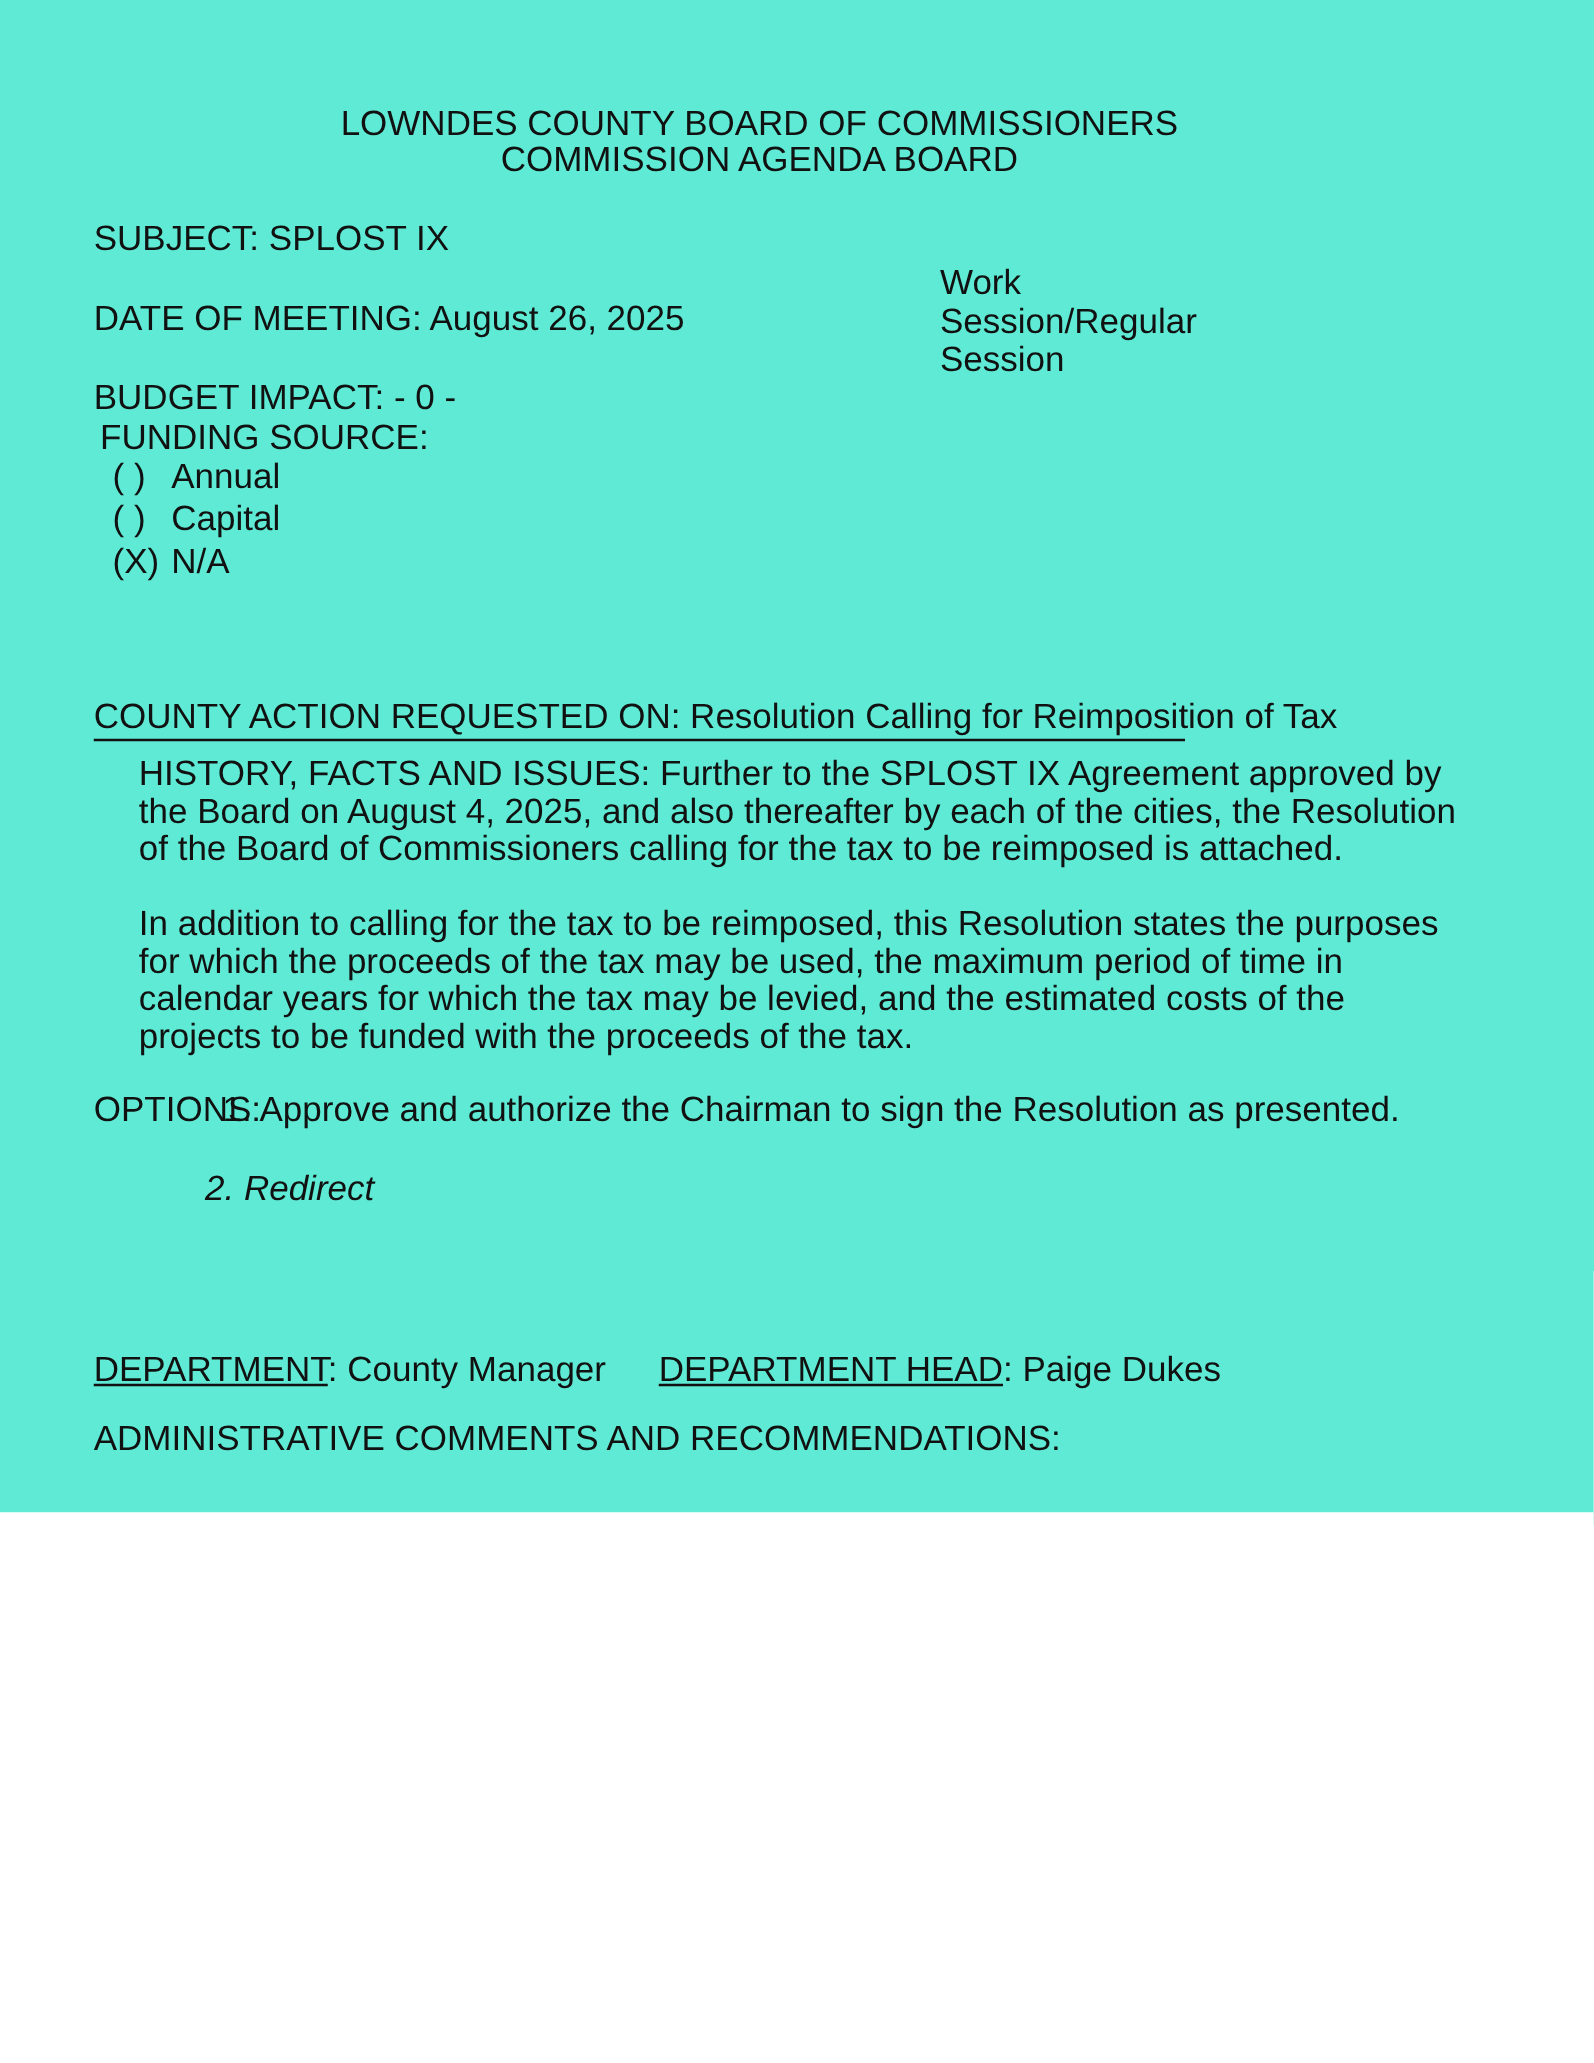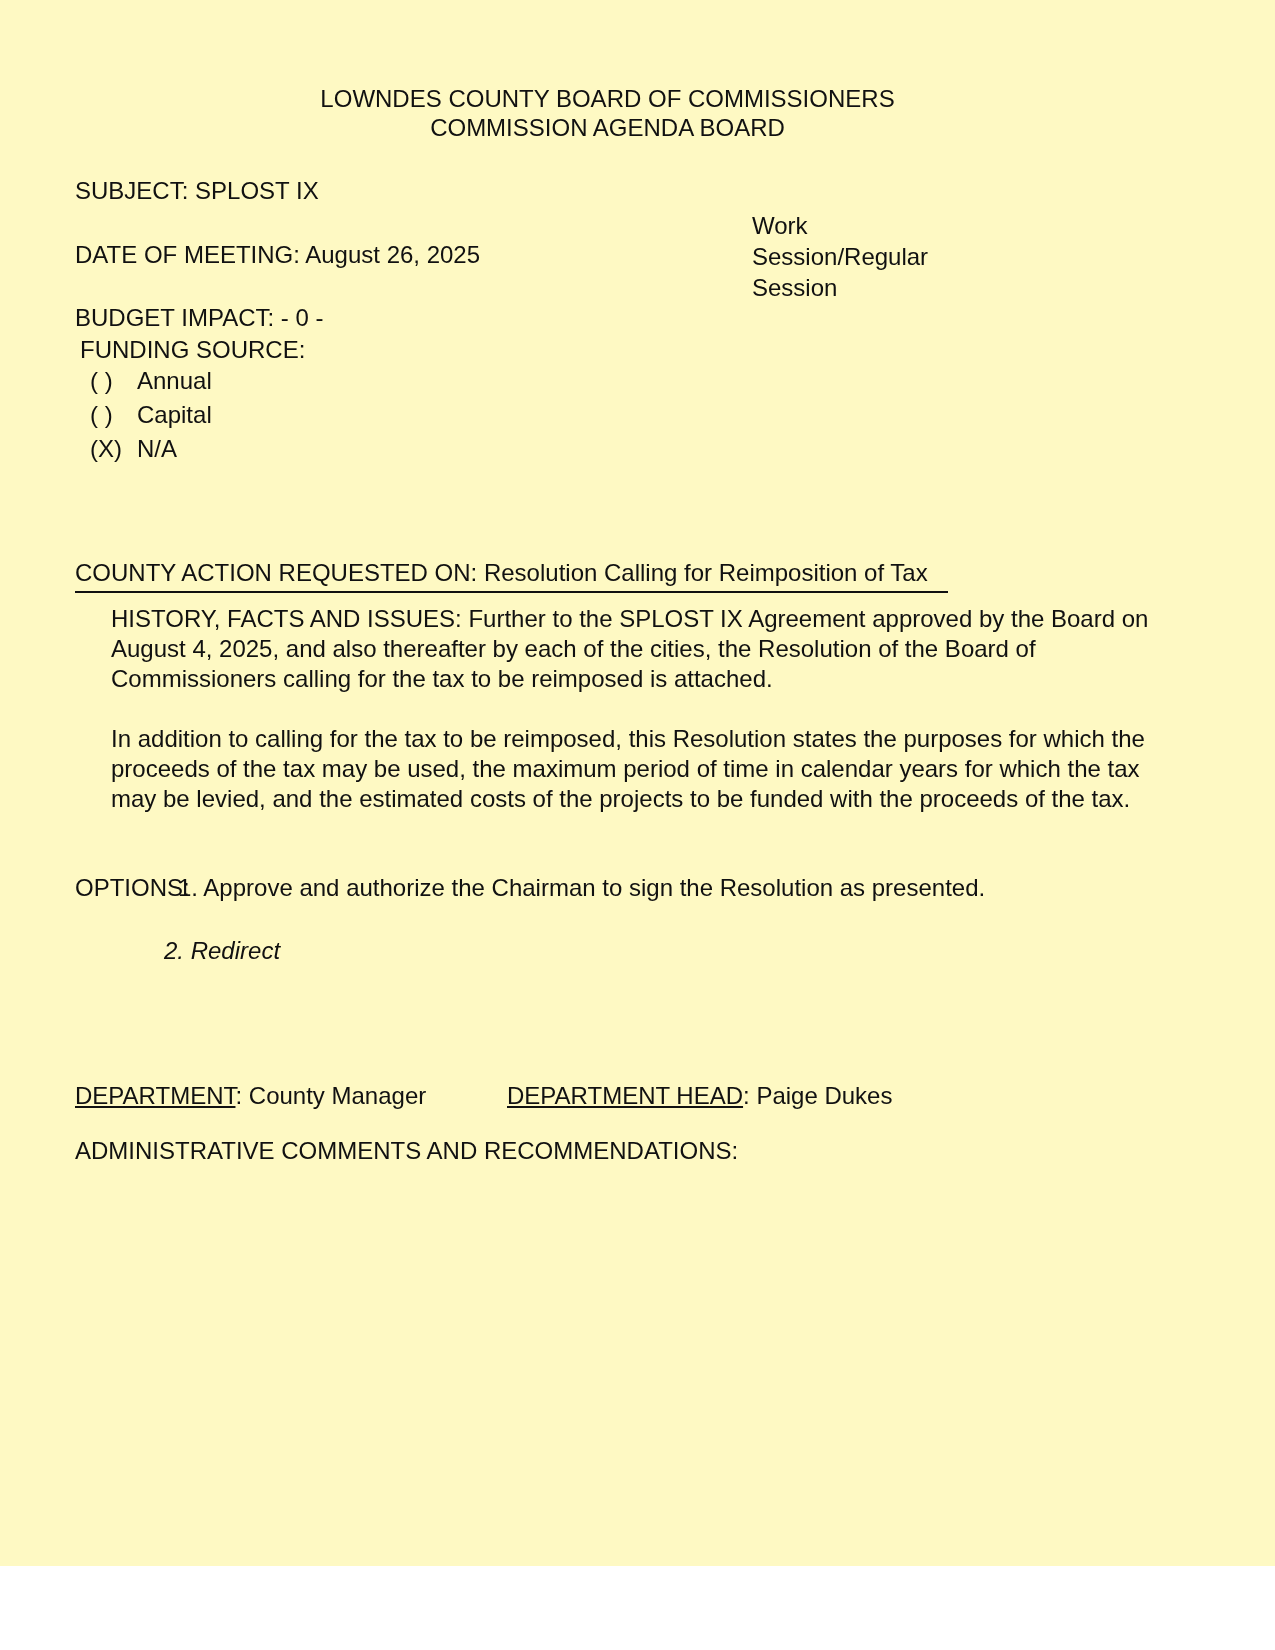--- a/index.html
+++ b/index.html
@@ -3,25 +3,25 @@
 <meta charset="utf-8">
 <style>
   html, body {
     margin: 0;
     padding: 0;
     background: #ffffff;
   }
   .page {
     position: relative;
     width: 1275px;
-    height: 1566px;
-    background: #fef9c3;
+    height: 1210px;
+    background: #5eead4;
     font-family: "Liberation Sans", "DejaVu Sans", sans-serif;
     color: #111111;
-    font-size: 24px;
+    font-size: 28px;
     line-height: 30px;
     overflow: hidden;
   }
   .abs { position: absolute; }
   .doc-title {
     left: 75px;
     width: 1065px;
     text-align: center;
     line-height: 29px;
   }
@@ -66,21 +66,21 @@
     left: 164px;
     font-style: italic;
   }
   .dept-row {
     top: 1081px;
     left: 75px;
     width: 1065px;
   }
   .dept-head-part {
     position: absolute;
-    left: 432px;
+    left: 452px;
     top: 0;
   }
   .u { text-decoration: underline; }
   .nowrap { white-space: nowrap; }
 </style>
 </head>
 <body>
 
 <div class="page">
 

